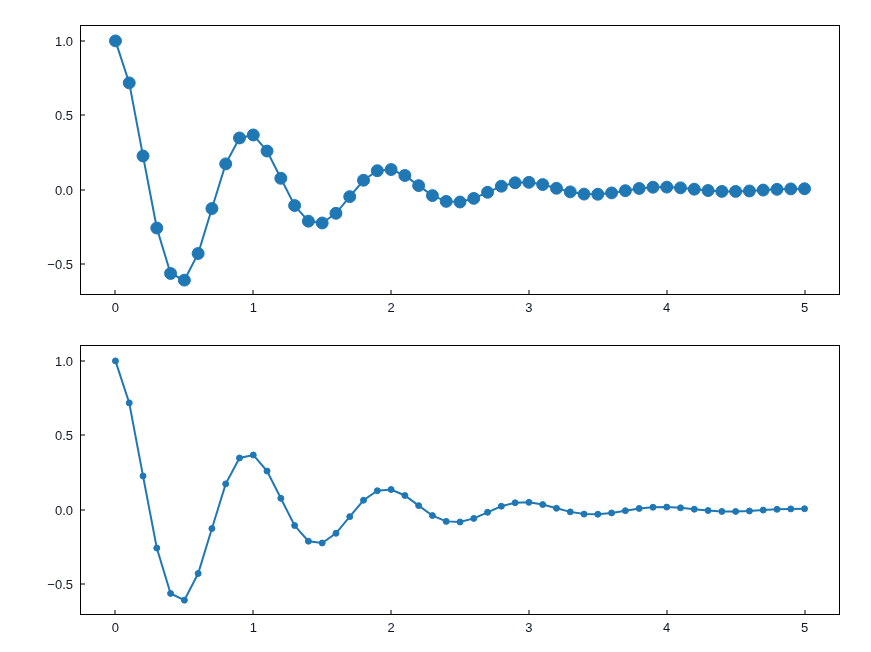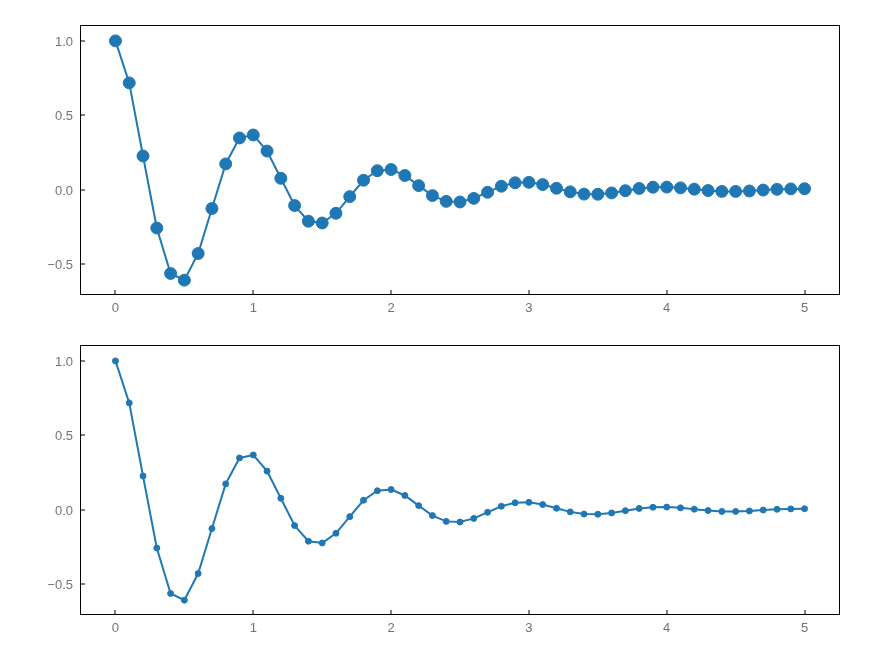--- a/index.html
+++ b/index.html
@@ -28,21 +28,21 @@
     }
     .subplot-bottom {
       left: 80px;
       top: 345px;
       width: 760px;
       height: 270px;
     }
     .tick-label {
       position: absolute;
       font-size: 13px;
-      color: #737373;
+      color: #0f172a;
     }
     .ytick {
       right: 100%;
       margin-right: 8px;
       transform: translateY(-50%);
       text-align: right;
     }
     .xtick {
       top: 100%;
       margin-top: 6px;

